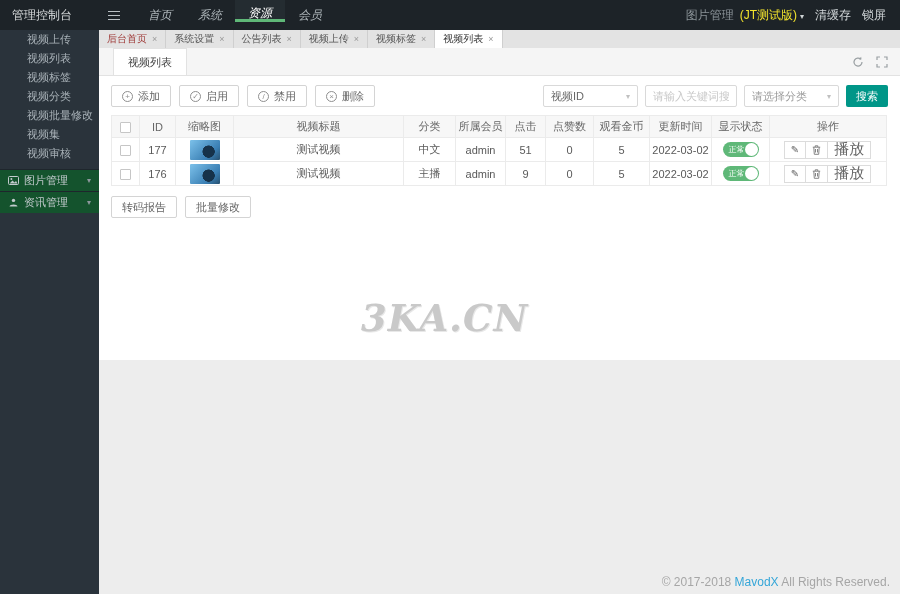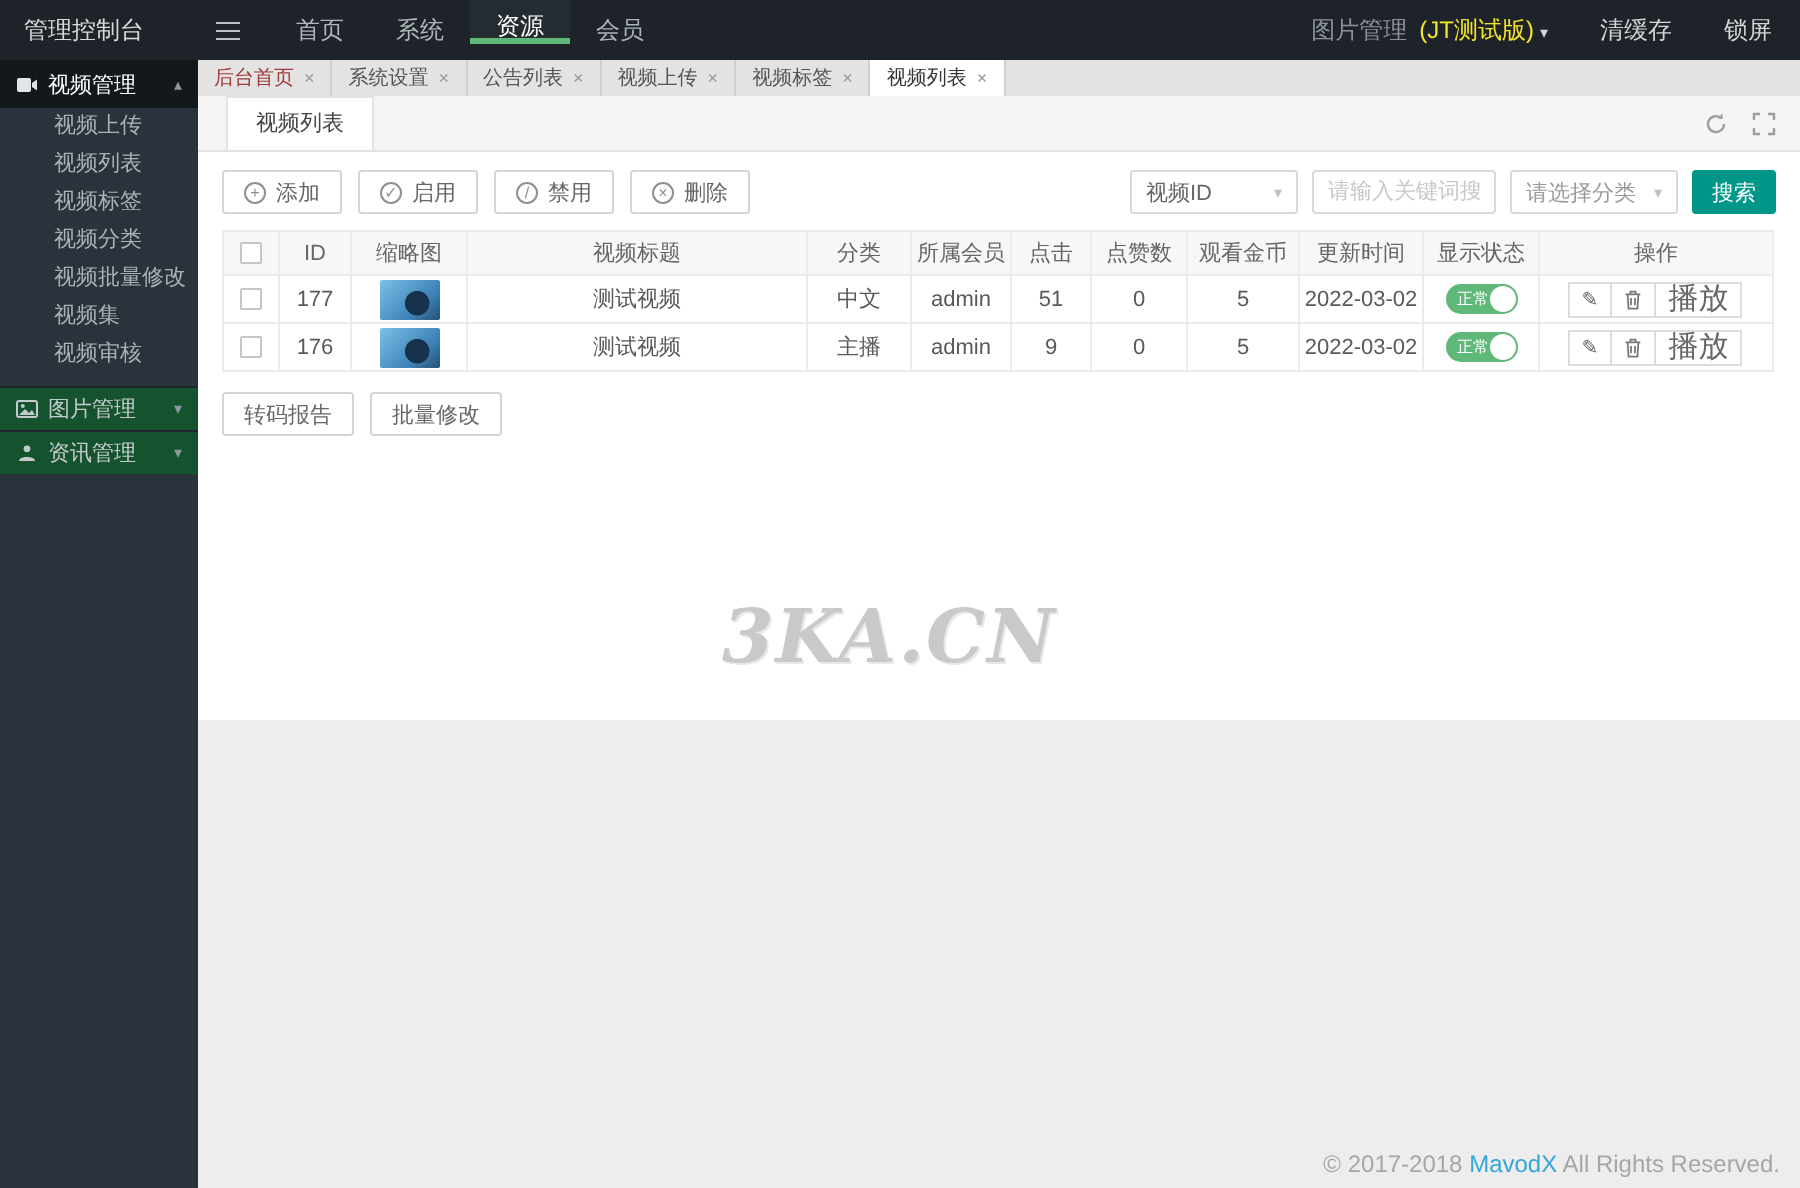--- a/index.html
+++ b/index.html
@@ -5,27 +5,27 @@
   * { margin:0; padding:0; box-sizing:border-box; }
   body { width:900px; height:594px; font-family:"Liberation Sans",sans-serif; background:#ededed; overflow:hidden; }
   .app { position:relative; width:900px; height:594px; }
 
   
   .topbar { position:absolute; top:0; left:0; right:0; height:30px; background:#1d2328; display:flex; align-items:center; z-index:5; }
   .brand { width:99px; padding-left:12px; color:#d8dbdc; font-size:12px; flex:none; }
   .hamburger { width:30px; height:30px; display:flex; align-items:center; justify-content:center; cursor:pointer; }
   .hamburger i { display:block; width:12px; height:1px; background:#b9c0c4; box-shadow:0 4px 0 #b9c0c4, 0 -4px 0 #b9c0c4; }
   .topnav { display:flex; height:30px; margin-left:6px; }
-  .nav-item { padding:0 13px; line-height:30px; font-size:12px; color:#aeb6ba; height:22px; cursor:pointer; }
+  .nav-item { padding:0 13px; line-height:30px; font-size:12px; color:#aeb6ba; height:22px; cursor:pointer;font-style:italic; }
   .nav-item.active { color:#fff; border-bottom:3px solid #5FB878; line-height:27px; background:#242c31; }
   .top-right { margin-left:auto; display:flex; align-items:center; padding-right:14px; font-size:12px; }
   .admin-name { color:#8b9398; margin-right:6px; }
   .version { color:#f3e42c; cursor:pointer; }
   .version .caret { font-size:8px; color:#cfd4d6; margin-left:3px; }
-  .top-link { color:#d2d7d9; margin-left:26px; cursor:pointer; }
+  .top-link { color:#d2d7d9; margin-left:11px; cursor:pointer; }
 
   
   .sidebar { position:absolute; top:30px; left:0; bottom:0; width:99px; background:#2a333b; }
   .side-header { height:24px; display:flex; align-items:center; padding:0 8px; font-size:11px; color:#dfe4e6; cursor:pointer; }
   .side-header.active { background:#13181c; color:#fff; }
   .side-header.collapsed { background:#14532d; border-top:1px solid #1e262c; height:22px; color:#c3cacd; }
   .side-header .ic { margin-right:5px; display:inline-flex; }
   .side-header .caret { margin-left:auto; font-size:8px; color:#8d979d; }
   .side-item { height:19px; line-height:19px; padding-left:27px; font-size:11px; color:#a9b2b8; cursor:pointer; }
   .side-gap { height:6px; }
@@ -43,21 +43,21 @@
 
   .panel-tabrow { height:28px; background:#f5f5f5; border-bottom:1px solid #e2e2e2; display:flex; align-items:flex-end; }
   .panel-tab { margin-left:14px; height:27px; line-height:27px; padding:0 14px; background:#fff; border:1px solid #e2e2e2; border-bottom:none; font-size:11px; color:#444; cursor:pointer; }
   .panel-icons { margin-left:auto; margin-right:12px; align-self:center; display:flex; gap:12px; align-items:center; }
   .panel-icons svg { display:block; cursor:pointer; }
 
   .toolbar { display:flex; align-items:center; margin:9px 12px 8px 12px; }
   .btn { height:22px; padding:0 10px; background:#fff; border:1px solid #d4d4d4; border-radius:2px; font-size:11px; color:#666; display:inline-flex; align-items:center; gap:5px; margin-right:8px; cursor:pointer; white-space:nowrap; }
   .cic { width:11px; height:11px; border:1px solid #8f8f8f; border-radius:50%; font-size:8px; line-height:9px; text-align:center; color:#8f8f8f; flex:none; }
   .search { margin-left:auto; display:flex; gap:7px; align-items:center; }
-  .select { width:84px; height:22px; border:1px solid #d9d9d9; border-radius:2px; background:#fff; font-size:11px; color:#666; display:flex; align-items:center; padding:0 7px; cursor:pointer; }
+  .select { width:95px; height:22px; border:1px solid #d9d9d9; border-radius:2px; background:#fff; font-size:11px; color:#666; display:flex; align-items:center; padding:0 7px; cursor:pointer; }
   .select .arrow { margin-left:auto; color:#c0c0c0; font-size:8px; }
   .select.ph { color:#9a9a9a; }
   .kw-input { width:92px; height:22px; border:1px solid #d9d9d9; border-radius:2px; font-size:11px; padding:0 7px; color:#666; outline:none; }
   .kw-input::placeholder { color:#c8c8c8; }
   .search-btn { width:42px; height:22px; background:#009688; color:#fff; border:none; border-radius:2px; font-size:11px; cursor:pointer; }
 
   table.list { margin:0 12px; border-collapse:collapse; table-layout:fixed; width:775px; }
   .list th, .list td { border:1px solid #ebebeb; font-size:11px; text-align:center; overflow:hidden; white-space:nowrap; }
   .list th { background:#f7f7f7; color:#666; font-weight:normal; height:22px; }
   .list td { color:#595959; height:24px; background:#fff; }
@@ -98,30 +98,20 @@
     </nav>
     <div class="top-right">
       <span class="admin-name">图片管理</span>
       <span class="version"><span>(JT测试版)</span><span class="caret">▾</span></span>
       <span class="top-link">清缓存</span>
       <span class="top-link">锁屏</span>
     </div>
   </header>
 
   <aside class="sidebar">
-    <div class="side-header active">
-      <span class="ic">
-        <svg width="11" height="9" viewBox="0 0 11 9">
-            <rect x="0.5" y="1" width="7" height="7" rx="1" fill="#dfe4e6"></rect>
-            <path d="M8 3.5 L10.5 1.8 V7.2 L8 5.5 Z" fill="#dfe4e6"></path>
-          </svg>
-      </span>
-      <span>视频管理</span>
-      <span class="caret">▴</span>
-    </div>
     <div class="side-item">视频上传</div>
     <div class="side-item">视频列表</div>
     <div class="side-item">视频标签</div>
     <div class="side-item">视频分类</div>
     <div class="side-item">视频批量修改</div>
     <div class="side-item">视频集</div>
     <div class="side-item">视频审核</div>
     <div class="side-gap"></div>
     <div class="side-header collapsed">
       <span class="ic">

